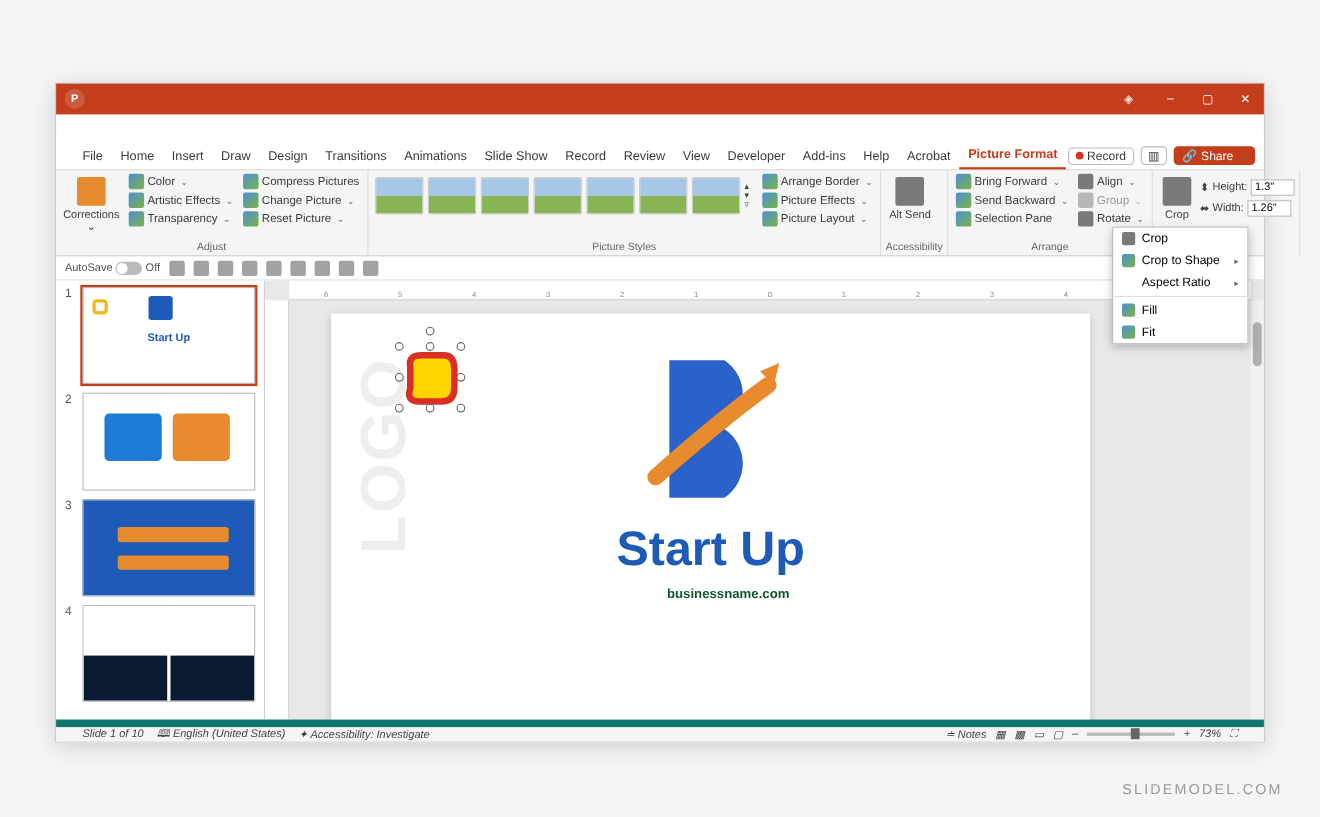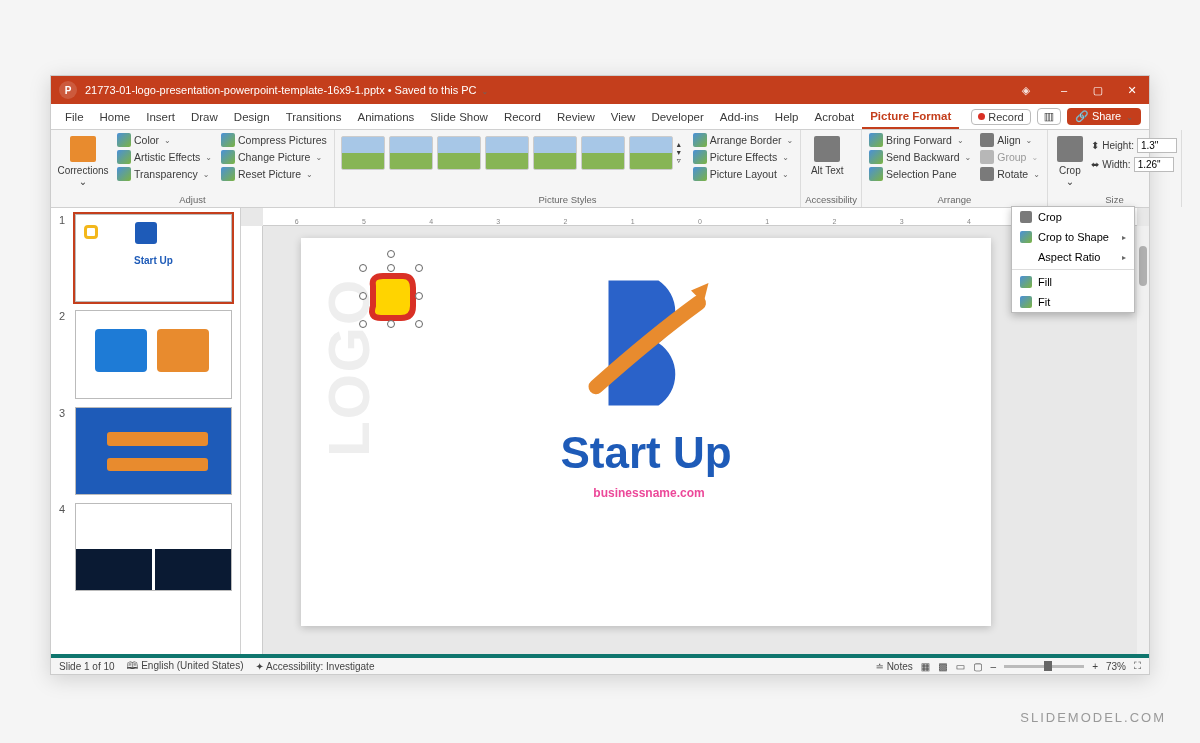--- a/index.html
+++ b/index.html
@@ -10,21 +10,21 @@
 .title-bar { background:#c43e1c; color:#fff; height:28px; display:flex; align-items:center; font-size:11px; position:relative; }
 .title-bar .app-icon { width:18px; height:18px; border-radius:50%; background:rgba(255,255,255,.15); margin:0 8px; display:flex; align-items:center; justify-content:center; font-size:10px; font-weight:bold; }
 .title-text { flex:0 0 auto; white-space:nowrap; }
 .title-search { margin-left:auto; margin-right:auto; width:300px; height:20px; background:#d96a4f; border-radius:3px; display:flex; align-items:center; padding:0 6px; font-size:11px; color:#fff; }
 .title-search svg { width:12px; height:12px; margin-right:5px; }
 .win-btns { display:flex; align-items:center; gap:0; margin-left:auto; }
 .win-btn { width:34px; height:28px; display:flex; align-items:center; justify-content:center; font-size:11px; }
 .loc-icon { margin-right:4px; opacity:.85; }
 
 
-.menu-tabs { height:26px; background:#fff; border-bottom:1px solid #d0d0d0; display:flex; font-size:11.5px; color:#3b3b3b; padding-left:6px; position:relative; }
+.menu-tabs { height:26px; background:#fff; border-bottom:1px solid #d0d0d0; display:flex; font-size:11.5px; color:#3b3b3b; padding-left:16px; position:relative;margin-top:25px; }
 .menu-tab { padding:0 8px; height:100%; display:flex; align-items:center; cursor:pointer; }
 .menu-tab.active { color:#c43e1c; border-bottom:2px solid #c43e1c; font-weight:600; }
 .menu-right { margin-left:auto; display:flex; align-items:center; gap:6px; padding-right:8px; }
 .pill { border:1px solid #bbb; border-radius:4px; padding:1px 6px; font-size:11px; display:flex; align-items:center; gap:3px; }
 .share-btn { background:#c43e1c; color:#fff; border-radius:4px; padding:2px 8px; font-size:11px; }
 
 
 .ribbon { height:78px; background:#f5f5f5; border-bottom:1px solid #d0d0d0; display:flex; font-size:10.5px; color:#3b3b3b; position:relative; }
 .group { border-right:1px solid #dcdcdc; display:flex; flex-direction:column; padding:2px 4px 0 4px; }
 .group-label { font-size:9.5px; text-align:center; color:#666; margin-top:auto; padding-bottom:2px; }
@@ -56,37 +56,37 @@
 .thumb { flex:1; aspect-ratio:16/9; border:1px solid #bbb; background:#fff; position:relative; overflow:hidden; font-size:5px; }
 .thumb.selected { outline:2px solid #c43e1c; }
 
 .canvas-area { flex:1; position:relative; background:#e8e8e8; overflow:hidden; }
 .ruler-h { position:absolute; top:0; left:22px; right:12px; height:18px; background:#fff; border-bottom:1px solid #ccc; font-size:7px; color:#888; display:flex; align-items:flex-end; }
 .ruler-v { position:absolute; top:18px; left:0; width:22px; bottom:0; background:#fff; border-right:1px solid #ccc; }
 .slide { position:absolute; top:30px; left:60px; width:690px; height:388px; background:#fff; box-shadow:0 2px 8px rgba(0,0,0,.2); }
 .slide .logo-text-bg { position:absolute; left:14px; top:40px; font-size:58px; font-weight:800; color:#eee; writing-mode:vertical-rl; transform:rotate(180deg); letter-spacing:2px; }
 .slide .logo-b { position:absolute; left:280px; top:30px; width:130px; height:150px; }
 .slide .startup { position:absolute; top:190px; left:0; width:100%; text-align:center; font-size:44px; font-weight:800; color:#1e5bb8; }
-.slide .sub { position:absolute; top:248px; left:3px; width:100%; text-align:center; font-size:12px; font-weight:600; color:#ec4899; }
+.slide .sub { position:absolute; top:248px; left:16px; width:100%; text-align:center; font-size:12px; font-weight:600; color:#14532d; }
 .slide .body { position:absolute; top:280px; left:120px; width:450px; text-align:center; font-size:10px; color:#444; line-height:1.4; }
 .sel-obj { position:absolute; top:30px; left:62px; width:56px; height:56px; }
 .sel-handle { position:absolute; width:8px; height:8px; background:#fff; border:1px solid #666; border-radius:50%; }
 
 
 .crop-menu { position:absolute; top:80px; right:14px; width:124px; background:#fff; border:1px solid #bbb; box-shadow:0 3px 8px rgba(0,0,0,.25); font-size:11px; z-index:50; }
 .crop-menu .mi { padding:4px 8px; display:flex; align-items:center; gap:6px; cursor:pointer; }
 .crop-menu .mi .arrow { margin-left:auto; font-size:8px; color:#666; }
 .crop-menu hr { border:none; border-top:1px solid #ddd; margin:2px 0; }
 
 
 .vsb { position:absolute; right:0; top:18px; bottom:0; width:12px; background:#f0f0f0; }
 .vsb .th { position:absolute; left:2px; width:8px; top:20px; height:40px; background:#b0b0b0; border-radius:4px; }
 
 
-.status { height:20px; border-top:4px solid #0f766e; background:#f5f5f5; display:flex; align-items:center; font-size:10px; color:#444; padding:0 8px; gap:12px; }
+.status { height:20px; border-top:7px solid #0f766e; background:#f5f5f5; display:flex; align-items:center; font-size:10px; color:#444; padding:0 24px; gap:12px;font-style:italic; }
 .status .right { margin-left:auto; display:flex; align-items:center; gap:8px; }
 .zoom-slider { width:80px; height:3px; background:#bbb; position:relative; }
 .zoom-slider::after { content:""; width:8px; height:10px; background:#666; position:absolute; top:-4px; left:50%; }
 
 .watermark { position:absolute; bottom:18px; right:34px; font-size:13px; letter-spacing:2px; color:#999; font-weight:500; }
 
 
 .sqic { width:14px; height:14px; background:linear-gradient(135deg,#4a90d9,#7cb342); border-radius:2px; }
 .sqic.mono { background:#7a7a7a; }
 .sqic.orange { background:#e88b2e; }
@@ -101,23 +101,20 @@
 .t3-bar{position:absolute;left:20%;height:16%;width:65%;background:#e88b2e;border-radius:3px;}
 .t4-cell{position:absolute;width:49%;height:48%;}
 </style>
 </head>
 <body>
 
 <div class="window">
 
   <div class="title-bar">
     <div class="app-icon">P</div>
-    <span class="title-text">
-      <span>21773-01-logo-presentation-powerpoint-template-16x9-1.pptx</span> • <span>Saved to this PC</span> <span class="chev">⌄</span>
-    </span>
     <div class="win-btns">
       <div class="win-btn loc-icon">◈</div>
       <div class="win-btn">–</div>
       <div class="win-btn">▢</div>
       <div class="win-btn">✕</div>
     </div>
   </div>
 
   <div class="menu-tabs">
     <div class="menu-tab">File</div>
@@ -219,21 +216,21 @@
             </div>
         </div>
       </div>
       <div class="group-label">Picture Styles</div>
     </div>
     <div class="group">
       <div class="group-body">
           <div class="vbtn" style="width:44px">
             <div class="big-ic sqic mono"></div>
             <div class="lbl">Alt
-Text</div>
+Send</div>
           </div>
         </div>
       <div class="group-label">Accessibility</div>
     </div>
     <div class="group">
       <div class="group-body">
         <div class="stack">
           <div class="hbtn">
               <span class="ic sqic"></span>
               <span>Bring Forward</span>
@@ -312,20 +309,36 @@
     <div class="mi">
         <span class="sqic" style="width:12px;height:12px"></span>
         <span>Fill</span>
       </div>
     <div class="mi">
         <span class="sqic" style="width:12px;height:12px"></span>
         <span>Fit</span>
       </div>
   </div>
 
+  <div class="qat">
+    <div class="toggle">
+        <span>AutoSave</span>
+        <div class="toggle-pill"></div>
+        <span>Off</span>
+      </div>
+    <span class="qat-ic sqic mono"></span>
+    <span class="qat-ic sqic mono"></span>
+    <span class="qat-ic sqic mono"></span>
+    <span class="qat-ic sqic mono"></span>
+    <span class="qat-ic sqic mono"></span>
+    <span class="qat-ic sqic mono"></span>
+    <span class="qat-ic sqic mono"></span>
+    <span class="qat-ic sqic mono"></span>
+    <span class="qat-ic sqic mono"></span>
+  </div>
 
   <div class="workspace">
 
     <div class="thumbs">
       <div class="thumb-wrap">
           <div class="thumb-n">1</div>
         <div class="thumb selected">
           <div class="t1-sm"></div>
           <div class="t1-logo"></div>
           <div class="t1-tx">Start Up</div>

